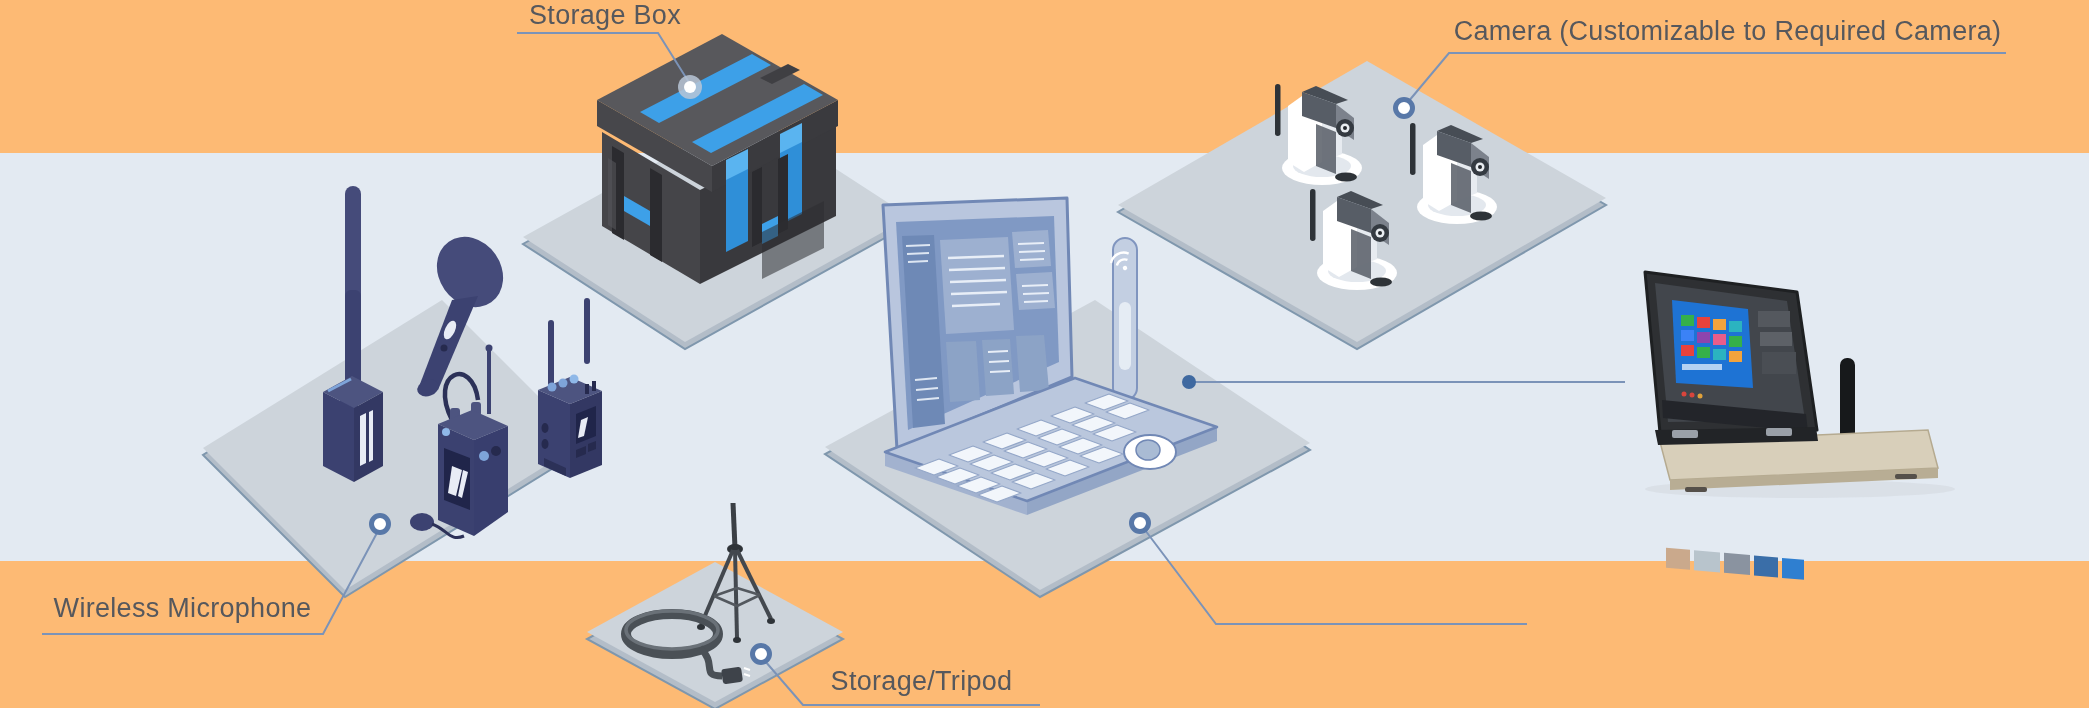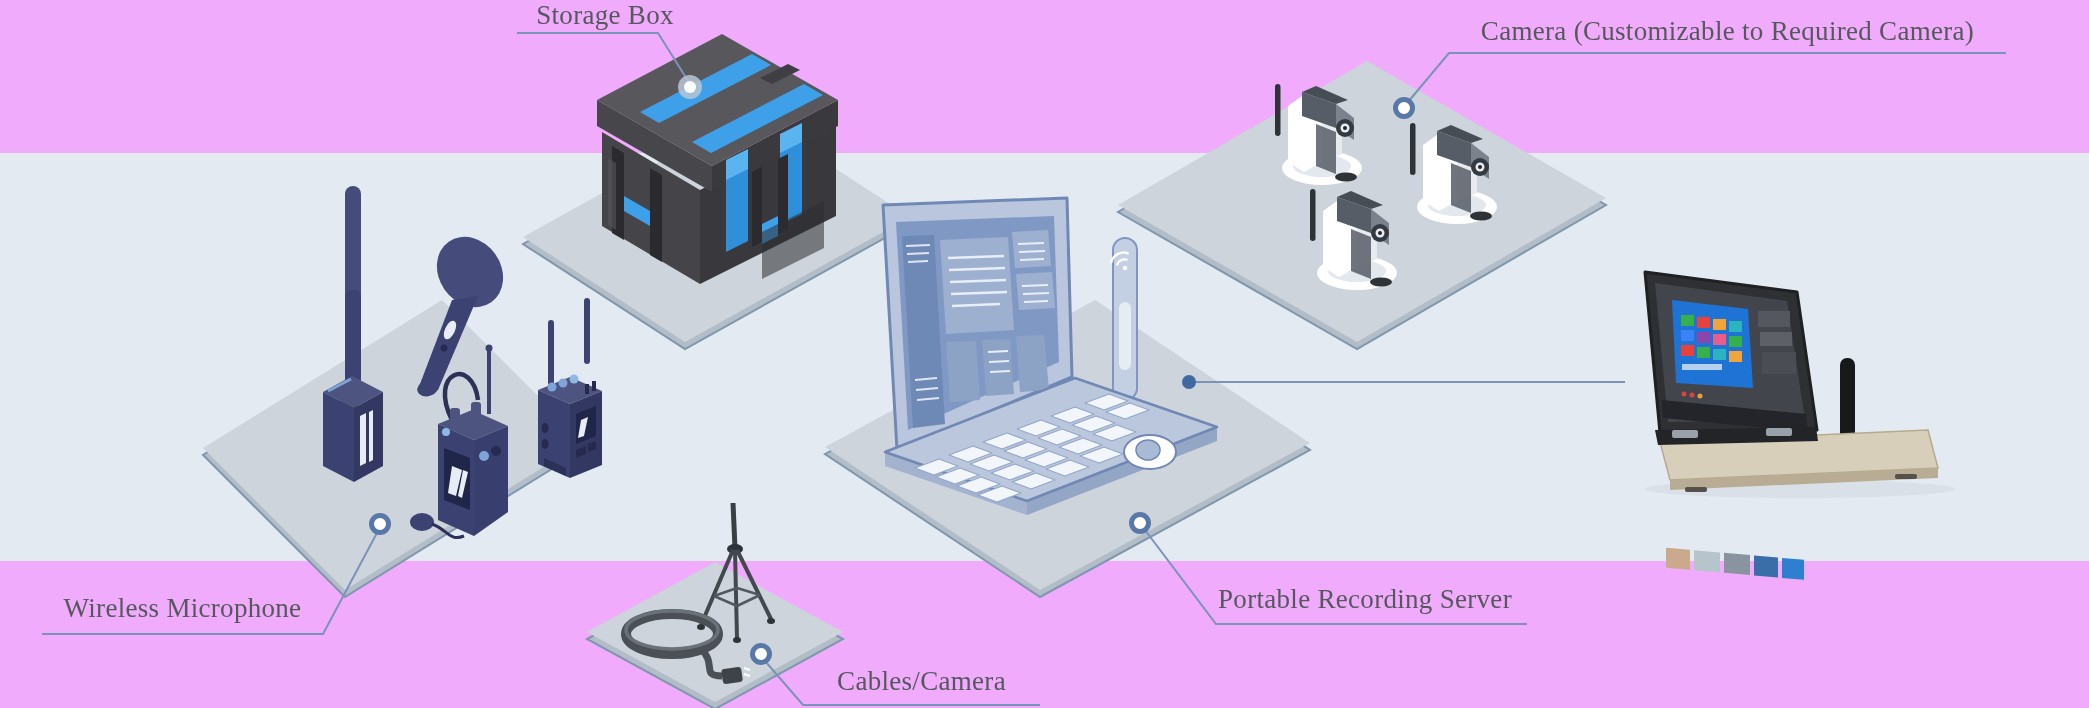--- a/index.html
+++ b/index.html
@@ -1,17 +1,17 @@
 <!DOCTYPE html>
 <html><head>
 <meta charset="utf-8">
 <style>
   html,body{margin:0;padding:0;background:#ffffff;}
-  #stage{position:relative;width:2089px;height:708px;overflow:hidden;background:#f0abfc;
-         font-family:Liberation Serif, serif;}
+  #stage{position:relative;width:2089px;height:708px;overflow:hidden;background:#fdba74;
+         font-family:Liberation Sans, sans-serif;}
   #band{position:absolute;left:0;top:153px;width:2089px;height:408px;background:#e3eaf2;}
   #artwork{position:absolute;left:0;top:0;}
   .lbl{position:absolute;color:#56585d;font-size:27px;font-weight:300;letter-spacing:.3px;
        white-space:nowrap;text-align:center;line-height:30px;}
 </style>
 </head>
 <body>
 
 <div id="stage">
   <div id="band"></div>
@@ -322,16 +322,15 @@
       <circle cx="1189" cy="382" r="7" fill="#3f69a0"></circle>
     </g>
   </svg>
 
   <div class="lbl" style="left:505px;top:0px;width:200px;">Storage Box</div>
 
   <div class="lbl" style="left:42px;top:593px;width:281px;">Wireless Microphone</div>
 
   <div class="lbl" style="left:1449px;top:16px;width:557px;">Camera (Customizable to Required Camera)</div>
 
-  <div class="lbl" style="left:803px;top:666px;width:237px;">Cables/Camera</div>
-
-  <div class="lbl" style="left:1203px;top:584px;width:324px;">Portable Recording Server</div>
+  <div class="lbl" style="left:803px;top:666px;width:237px;">Storage/Tripod</div>
+
 </div>
 
 </body></html>

